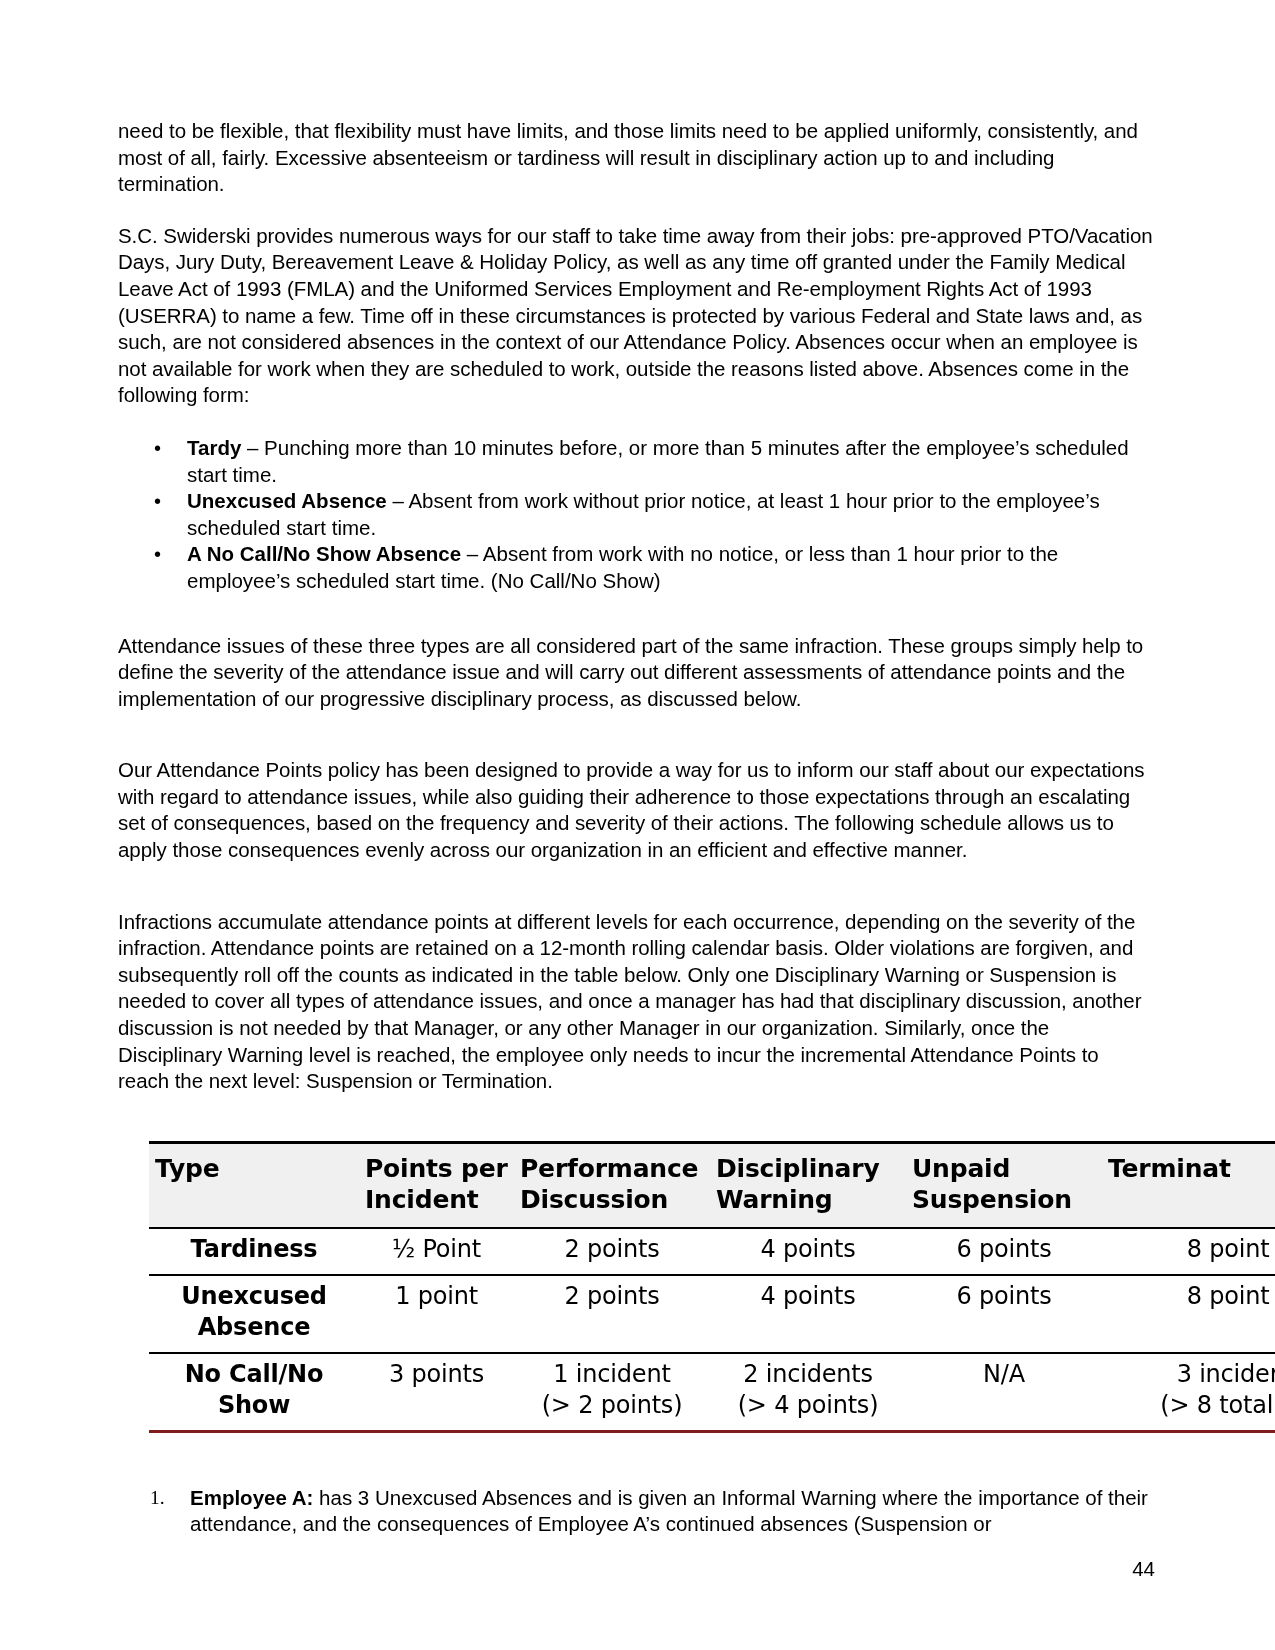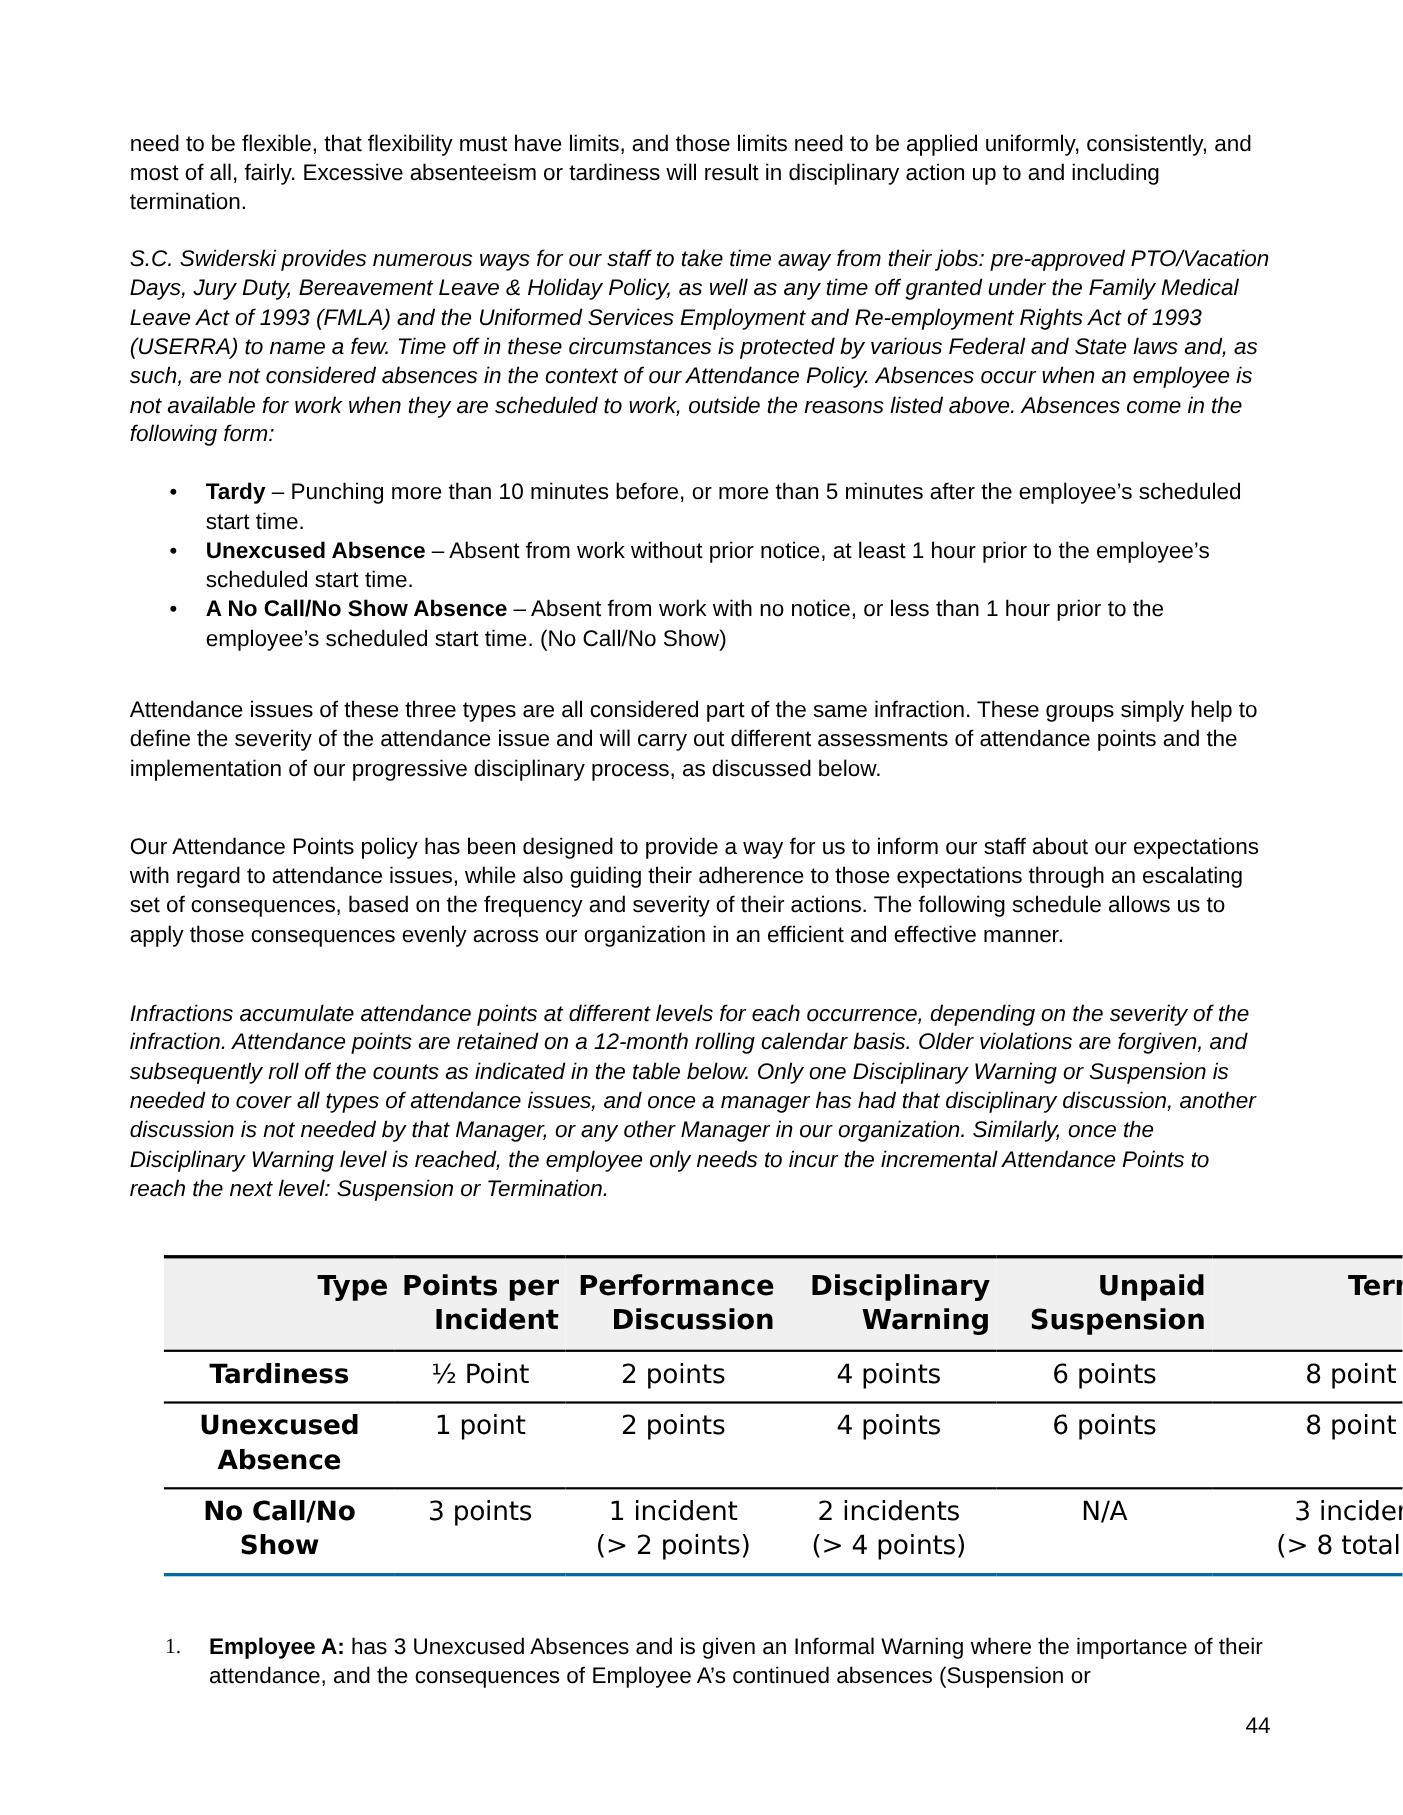--- a/index.html
+++ b/index.html
@@ -23,21 +23,21 @@
     padding: 118px 120px 0 118px;
     overflow: hidden;
   }
   p.para {
     font-size: 20.5px;
     line-height: 26.6px;
     margin: 0 0 25px 0;
     text-align: left;
     letter-spacing: -0.05px;
   }
-  p.para.tight { margin-bottom: 0; font-style: italic; }
+  p.para.tight { margin-bottom: 0; }
 
   
   ul.bullets {
     list-style: none;
     margin: 0 0 0 0;
     padding: 0;
   }
   ul.bullets li {
     position: relative;
     font-size: 20.5px;
@@ -102,21 +102,21 @@
   table.points-table col.c3 { width: 196px; }
   table.points-table col.c4 { width: 196px; }
   table.points-table col.c5 { width: 252px; }
 
   table.points-table thead th {
     background: #f0f0f0;
     font-size: 25px;
     font-weight: bold;
     line-height: 31px;
     padding: 9px 6px 12px 6px;
-    text-align: right;
+    text-align: left;
     vertical-align: top;
     border: none;
     letter-spacing: -0.2px;
   }
   table.points-table thead tr {
     border-top: 3.5px solid #000;
     border-bottom: 2px solid #000;
   }
   table.points-table tbody td {
     font-size: 24px;
@@ -126,21 +126,21 @@
     vertical-align: top;
     border-bottom: 2px solid #000;
     letter-spacing: -0.2px;
   }
   table.points-table tbody td.rowlabel {
     font-weight: bold;
     vertical-align: bottom;
     padding-bottom: 9px;
   }
   table.points-table tbody tr:last-child td {
-    border-bottom: 3px solid #0369a1;
+    border-bottom: 3px solid #7f1d1d;
   }
   .cell-sub { display: block; }
 
   .page-number {
     position: absolute;
     right: 120px;
     bottom: 68px;
     font-size: 20.5px;
     line-height: 26px;
   }

